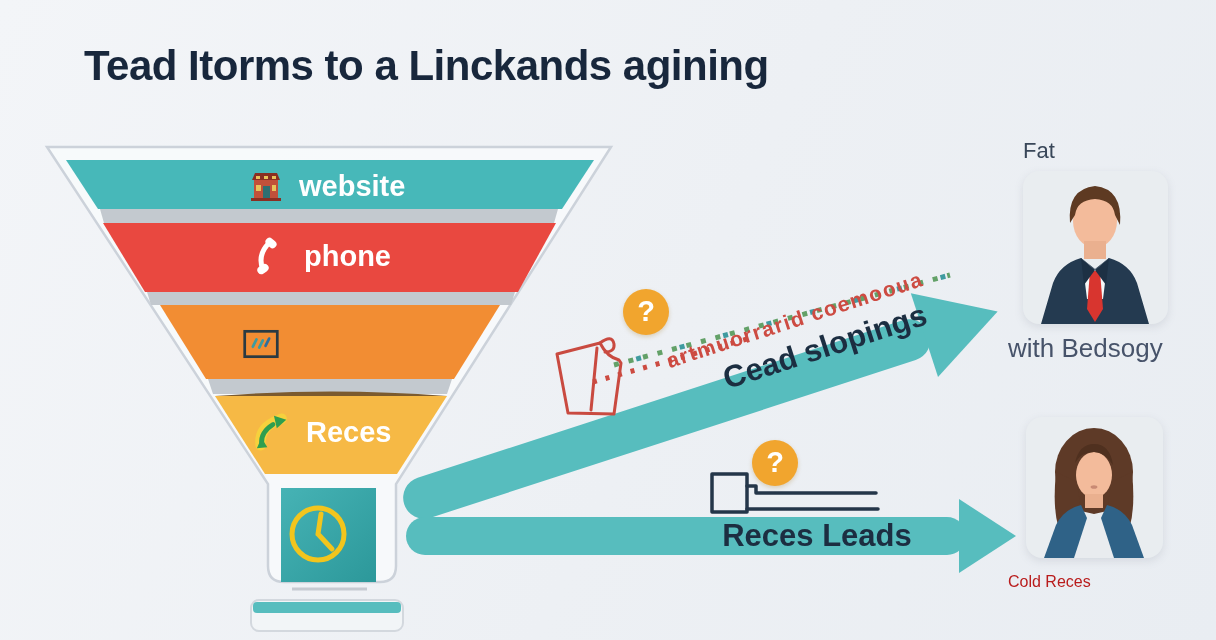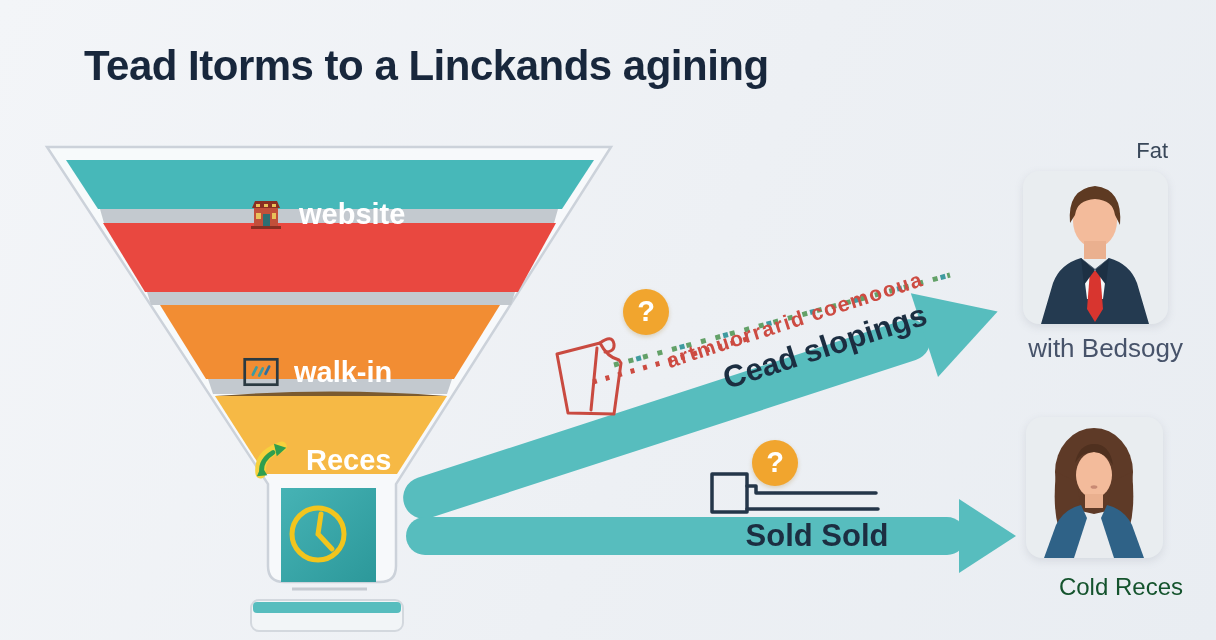--- a/index.html
+++ b/index.html
@@ -10,39 +10,39 @@
     position:relative;
   }
   .stage{position:absolute;left:0;top:16px;width:1216px;height:640px;}
   .abs{position:absolute;}
   .title{
     left:84px;top:26px;width:900px;
     font-size:42px;font-weight:800;color:#18273c;letter-spacing:-0.5px;
   }
   .layer-label{
     display:flex;align-items:center;gap:14px;height:44px;
-    color:#ffffff;font-weight:700;font-size:29px;white-space:nowrap;margin-top:28px;
+    color:#ffffff;font-weight:700;font-size:29px;white-space:nowrap;
   }
   .layer-label .ic{display:inline-flex;width:38px;height:38px;align-items:center;justify-content:center;}
   .qmark{
     width:46px;height:46px;border-radius:50%;background:#f1a52e;
     color:#ffffff;font-size:29px;font-weight:700;text-align:center;line-height:44px;
     box-shadow:0 2px 4px rgba(160,110,20,.25);
   }
   .arrow-text{font-weight:800;color:#1c2e41;font-size:31px;text-align:center;white-space:nowrap;}
   .rot{transform:rotate(-18deg);transform-origin:center center;}
   .annotation-red{
     font-size:21px;font-weight:700;color:#cd4b42;letter-spacing:1.5px;
     text-align:center;white-space:nowrap;
   }
   .person-card{
     width:145px;height:153px;border-radius:16px;background:#e9edf0;
     overflow:hidden;box-shadow:0 3px 8px rgba(120,130,145,.18);
   }
-  .side-label{color:#47536a;text-align:right;white-space:nowrap;}
+  .side-label{color:#47536a;text-align:left;white-space:nowrap;}
 </style>
 </head>
 <body>
 
 <div class="stage">
 
   <svg class="abs" style="left:0;top:0" width="1216" height="640" viewBox="0 0 1216 640">
     <defs>
       <linearGradient id="spoutGrad" x1="0" y1="0" x2="1" y2="1">
         <stop offset="0" stop-color="#46b3b5"></stop>
@@ -111,31 +111,40 @@
           <rect x="24" y="8" width="4" height="3" fill="#e9c25a"></rect>
         <rect x="15" y="18" width="7" height="13" fill="#2e6f72"></rect>
         <rect x="8" y="17" width="5" height="6" fill="#e9c25a"></rect>
           <rect x="24" y="17" width="4" height="6" fill="#e9c25a"></rect>
         <rect x="3" y="30" width="30" height="3" fill="#8a2f22"></rect>
       </svg>
     </span>
     <span>website</span>
   </div>
 
+  <div class="abs layer-label" style="left:252px;top:218px">
+    <span class="ic">
+      <svg width="36" height="38" viewBox="0 0 36 38">
+        <path d="M10 33 Q4 18 16 6" stroke="#ffffff" stroke-width="5" fill="none" stroke-linecap="round"></path>
+        <rect x="4" y="28" width="12" height="8" rx="4" transform="rotate(-35 10 32)" fill="#ffffff"></rect>
+        <rect x="12" y="2" width="12" height="8" rx="4" transform="rotate(40 18 6)" fill="#ffffff"></rect>
+      </svg>
+    </span>
+    <span>phone</span>
+  </div>
 
   <div class="abs layer-label" style="left:242px;top:306px">
     <span class="ic">
       <svg width="42" height="36" viewBox="0 0 42 36">
         <rect x="3" y="4" width="36" height="28" fill="none" stroke="#2b3a42" stroke-width="3"></rect>
         <line x1="12" y1="21" x2="16" y2="13" stroke="#3e9ba0" stroke-width="3" stroke-linecap="round"></line>
         <line x1="19" y1="22" x2="23" y2="14" stroke="#3e9ba0" stroke-width="3" stroke-linecap="round"></line>
         <line x1="26" y1="20" x2="30" y2="12" stroke="#2f6f9e" stroke-width="3" stroke-linecap="round"></line>
       </svg>
     </span>
-    <span>walk-in</span>
   </div>
 
   <div class="abs layer-label" style="left:254px;top:394px">
     <span class="ic">
       <svg width="40" height="40" viewBox="0 0 40 40">
         <path d="M7 34 Q5 18 20 10 L29 6" stroke="#f6d13d" stroke-width="11" fill="none" stroke-linecap="round"></path>
         <path d="M8 32 Q7 20 20 12" stroke="#2f9e4f" stroke-width="5" fill="none" stroke-linecap="round"></path>
         <polygon points="21,3 34,7 24,16" fill="#2f9e4f"></polygon>
         <polygon points="3,37 14,36 8,26" fill="#2f9e4f"></polygon>
       </svg>
@@ -145,21 +154,21 @@
 
   <div class="abs qmark" style="left:623px;top:273px">
     <span>?</span>
   </div>
   <div class="abs qmark" style="left:752px;top:424px">
     <span>?</span>
   </div>
 
   <div class="abs annotation-red rot" style="left:655px;top:292px;width:280px">artmuorrarid coemooua</div>
   <div class="abs arrow-text rot" style="left:700px;top:313px;width:250px">Cead slopings</div>
-  <div class="abs arrow-text" style="left:692px;top:502px;width:250px">Sold Sold</div>
+  <div class="abs arrow-text" style="left:692px;top:502px;width:250px">Reces Leads</div>
 
   <div class="abs side-label" style="left:1023px;top:122px;width:145px;font-size:22px;color:#394759">Fat</div>
   <div class="abs person-card" style="left:1023px;top:155px">
     <svg width="145" height="153" viewBox="0 0 145 153">
       <ellipse cx="72" cy="50" rx="22" ry="27" fill="#f3bb9b"></ellipse>
       <path d="M47 52 Q44 18 72 15 Q100 18 97 54 L92 44 Q90 29 72 28 Q54 29 52 44 Z" fill="#5e3a22"></path>
       <rect x="61" y="70" width="22" height="18" fill="#eab08f"></rect>
       <path d="M18 153 L30 112 Q37 93 58 87 L72 98 L86 87 Q107 93 114 112 L126 153 Z" fill="#243a50"></path>
       <polygon points="59,88 72,99 85,88 80,128 64,128" fill="#f5f7f8"></polygon>
       <polygon points="67,100 77,100 80,138 72,151 64,138" fill="#d8352f"></polygon>
@@ -176,15 +185,15 @@
       <path d="M106 55 Q111 105 97 124 L78 116 L85 65 Z" fill="#5e3a27"></path>
       <ellipse cx="68" cy="58" rx="18" ry="23" fill="#f3bb9b"></ellipse>
       <path d="M49 46 Q53 27 68 27 Q84 27 87 48 Q79 35 68 35 Q55 35 49 46 Z" fill="#4f301f"></path>
       <ellipse cx="68" cy="70" rx="3.4" ry="1.8" fill="#c98a74"></ellipse>
       <rect x="59" y="77" width="18" height="14" fill="#eab08f"></rect>
       <polygon points="46,92 68,97 90,92 95,141 41,141" fill="#e9ecef"></polygon>
       <path d="M18 141 L30 108 Q38 92 55 88 L61 101 L48 141 Z" fill="#2f6287"></path>
       <path d="M118 141 L106 108 Q98 92 81 88 L75 101 L88 141 Z" fill="#2f6287"></path>
     </svg>
   </div>
-  <div class="abs side-label" style="left:1008px;top:557px;width:175px;font-size:24px;color:#14532d">Cold Reces</div>
+  <div class="abs side-label" style="left:1008px;top:557px;width:175px;font-size:16px;color:#b91c1c">Cold Reces</div>
 
 </div>
 
 </body></html>

